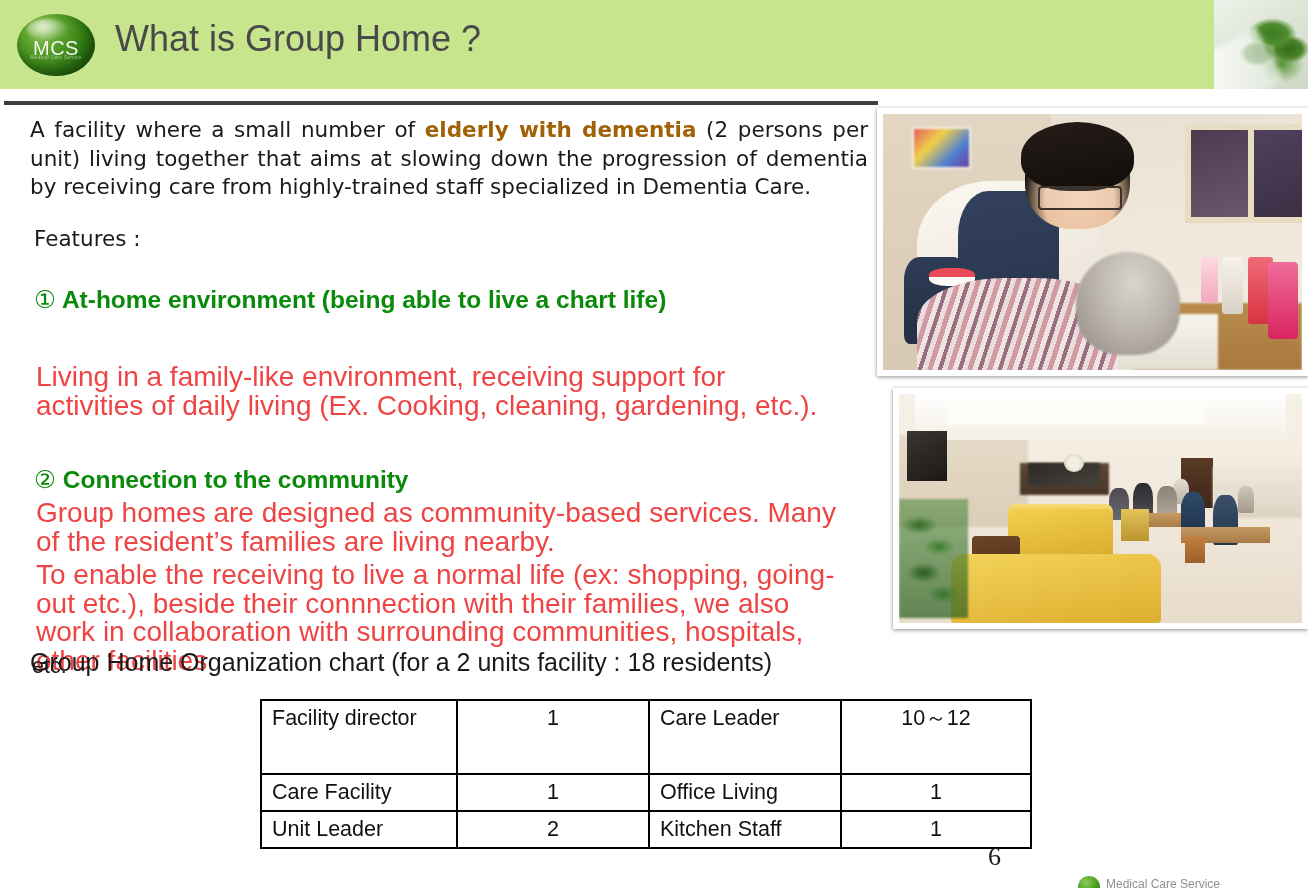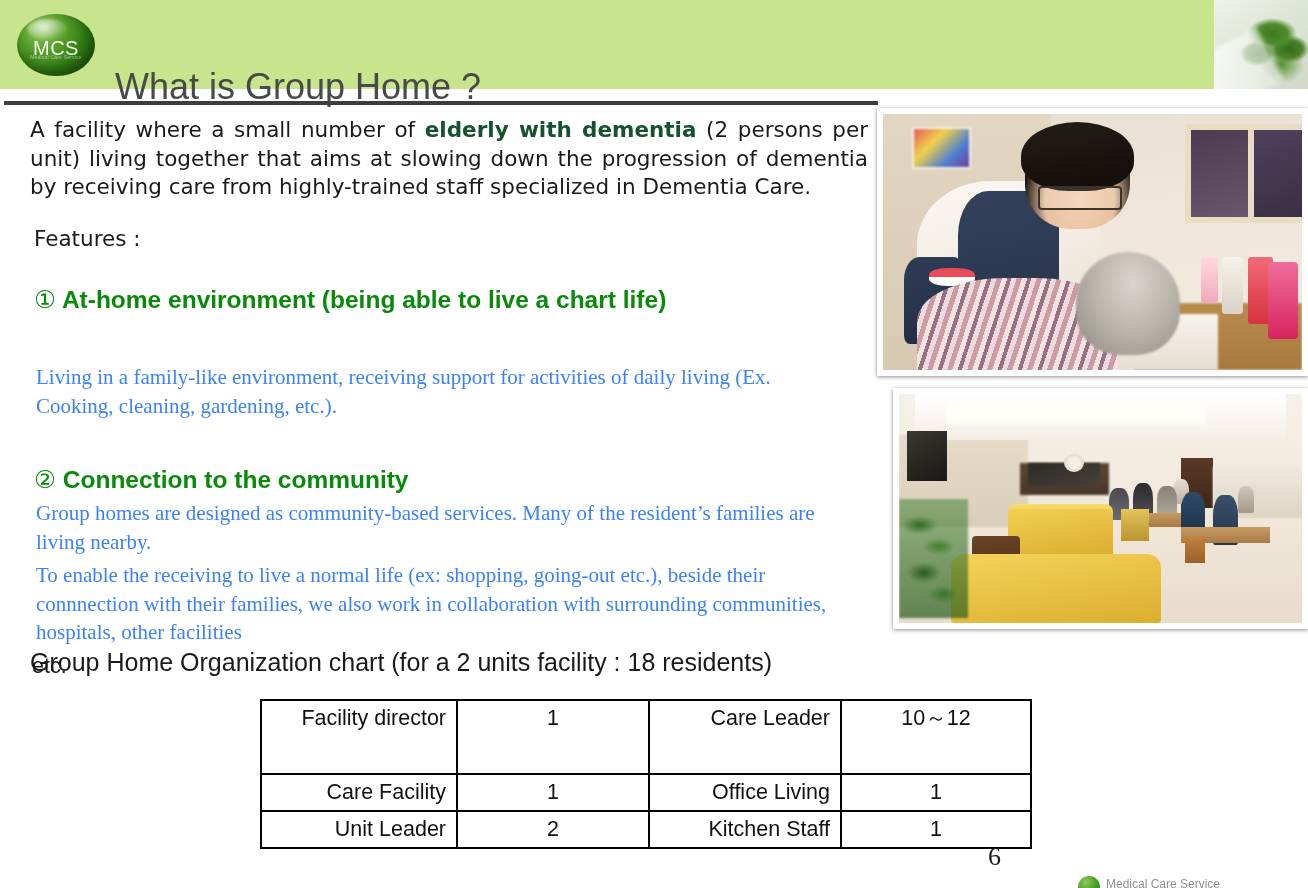--- a/index.html
+++ b/index.html
@@ -95,21 +95,20 @@
     white-space: nowrap;
   }
   #slide-title {
     position: absolute;
     left: 115px; top: 18px;
     font-family: "Liberation Sans", sans-serif;
     font-size: 36px;
     color: #494949;
     letter-spacing: 0px;
     white-space: nowrap;
-    margin-top: 48px;
   }
 
   
   #content-rule {
     position: absolute;
     left: 4px; top: 101px;
     width: 874px;
     height: 4px;
     background: #3d3d3d;
   }
@@ -121,21 +120,21 @@
     color: #1a1a1a;
   }
   .para-justify {
     font-size: 21.5px;
     line-height: 28.5px;
     text-align: justify;
     text-justify: inter-word;
     margin: 0;
   }
   .para-justify .hl {
-    color: #14532d;
+    color: #a16207;
     font-weight: bold;
   }
   .features-label {
     font-size: 21.5px;
     line-height: 25px;
     margin: 0;
     padding-left: 4px;
   }
   .sec-head {
     font-family: "Liberation Sans", sans-serif;
@@ -145,26 +144,26 @@
     line-height: 41px;
     margin: 0;
     padding-left: 4px;
     width: 790px;
   }
   .sec-head .circ {
     font-family: "DejaVu Sans", sans-serif;
     font-weight: normal;
   }
   .sec-body {
-    font-family: Liberation Serif, serif;
-    font-size: 21px;
+    font-family: Liberation Sans, sans-serif;
+    font-size: 28px;
     line-height: 28.5px;
     margin: 0;
     padding-left: 4px;
-    color: #3b82f6;
+    color: #ef4444;
     width: 800px;
   }
 
   #p-intro   { position: absolute; left: 0;  top: 0;   width: 838px; }
   #p-features{ position: absolute; left: 0;  top: 110px; }
   #sec1-head { position: absolute; left: 0;  top: 163px; }
   #sec1-body { position: absolute; left: 2px; top: 247px; }
   #sec2-head { position: absolute; left: 0;  top: 343px; }
   #sec2-body { position: absolute; left: 2px; top: 383px; }
   #sec2-body2{ position: absolute; left: 2px; top: 445px; width: 820px; }
@@ -305,21 +304,20 @@
     font-family: "Liberation Sans", sans-serif;
     font-size: 21.5px;
     color: #111111;
     table-layout: fixed;
   }
   #org-table td {
     border: 2px solid #000000;
     padding: 3px 10px;
     vertical-align: top;
     line-height: 29px;
-    text-align: right;
   }
   #org-table td.num { text-align: center; }
   #org-table col.c1 { width: 196px; }
   #org-table col.c2 { width: 192px; }
   #org-table col.c3 { width: 192px; }
   #org-table col.c4 { width: 190px; }
   #org-table tr.tall td { height: 66px; }
 
   #page-number {
     position: absolute;

